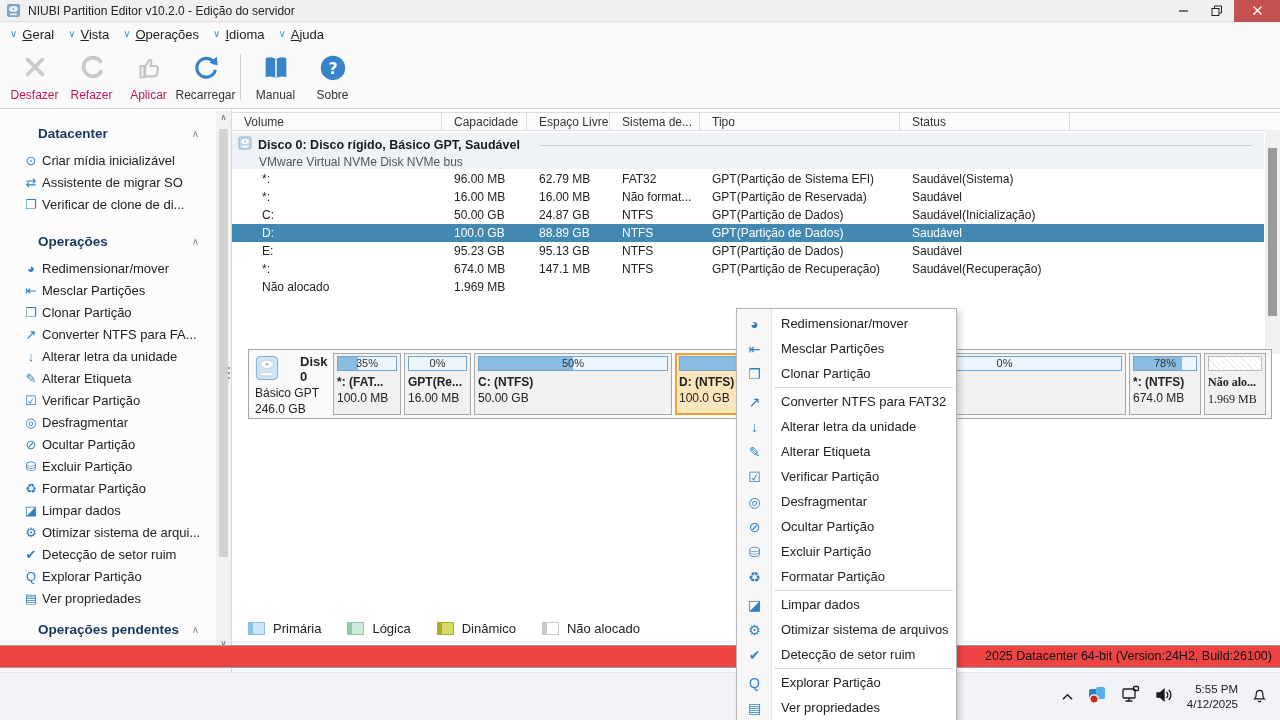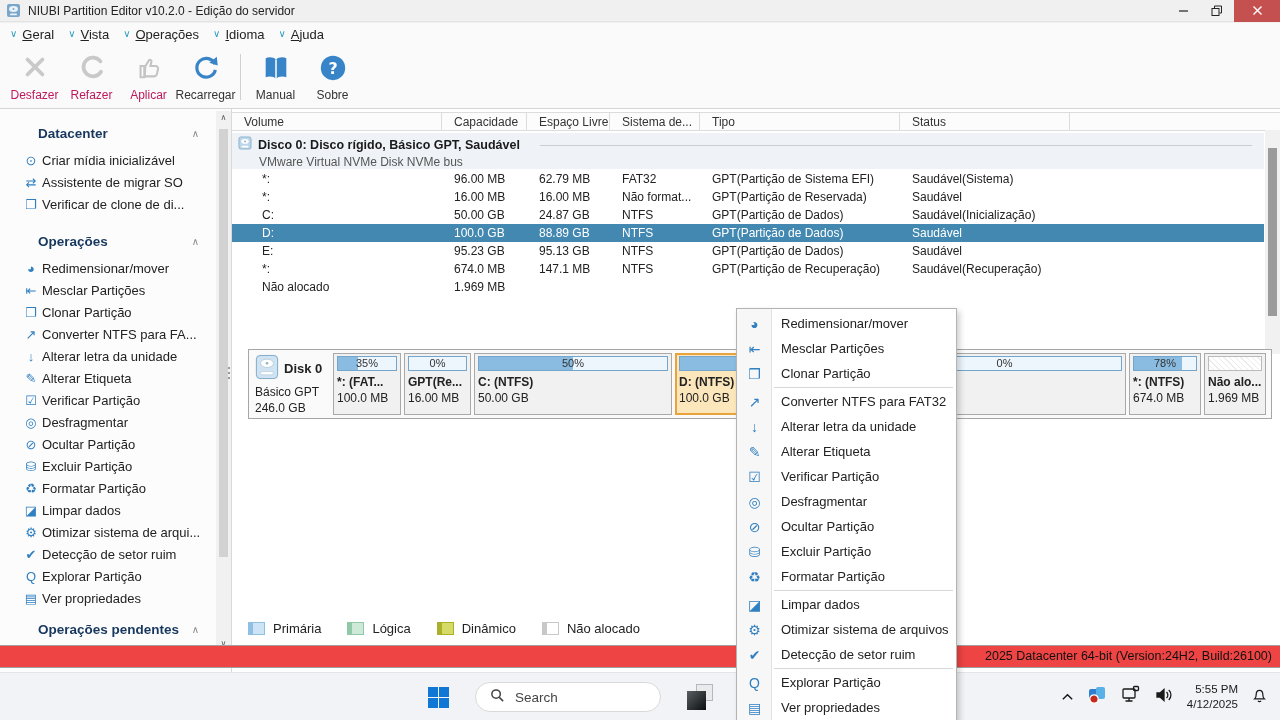--- a/index.html
+++ b/index.html
@@ -59,21 +59,21 @@
   .row { display:grid; grid-template-columns:210px 85px 83px 90px 200px 170px auto; width:1032px; height:18px; align-items:center; font-size:12px; color:#222; }
   .row .c { padding-left:12px; white-space:nowrap; overflow:hidden; }
   .row .c-vol { padding-left:30px; }
   .row.selected { background:#4288b0; color:#fff; }
   .vscroll { position:absolute; right:0; top:21px; width:15px; height:224px; background:#f1f1f1; }
   .vthumb { position:absolute; left:3px; top:18px; width:9px; height:168px; background:#9b9b9b; }
 
   
   .disk-map { position:absolute; left:16px; top:240px; width:1024px; height:70px; background:#fafafa; border:1px solid #a6a6a6; }
   .disk-info { position:absolute; left:6px; top:4px; width:78px; font-size:12px; color:#222; }
-  .di-row1 { display:flex; align-items:center; gap:5px; font-weight:bold; font-size:13px; }
+  .di-row1 { display:flex; align-items:center; gap:21px; font-weight:bold; font-size:13px; }
   .disk-info .di-l { margin-top:2px; }
   .pt-blocks { position:absolute; left:84px; top:3px; height:62px; display:flex; gap:3px; }
   .pt-block { border:1px solid #a9a9a9; background:#f1f1f1; padding:2px 3px 0; overflow:hidden; flex:none; }
   .pt-block.selected { background:#fbe7bb; border:2px solid #e8a33d; padding:1px 2px 0; }
   .pt-bar { position:relative; height:15px; border:1px solid #74a6cd; background:#eef6fd; font-size:11px; text-align:center; line-height:13px; color:#333; }
   .pt-fill { position:absolute; left:0; top:0; bottom:0; background:#8abbe0; }
   .pt-usage { position:relative; }
   .pt-label { font-weight:bold; font-size:12px; margin-top:4px; white-space:nowrap; }
   .pt-size { font-size:12px; margin-top:2px; white-space:nowrap; }
   .pt-block.unalloc .pt-bar { border-color:#bbb; background:repeating-linear-gradient(45deg,#fff,#fff 3px,#ececec 3px,#ececec 4px); }
@@ -506,21 +506,21 @@
 
           <div class="pt-block" style="width: 72px;">
             <div class="pt-bar">
               <div class="pt-fill" style="width: 78%;"></div>
               <span class="pt-usage">78%</span>
             </div>
             <div class="pt-label">*: (NTFS)</div>
             <div class="pt-size">674.0 MB</div>
           </div>
 
-          <div class="pt-block unalloc" style="width: 62px;">
+          <div class="pt-block unalloc" style="width: 62px; font-family: Liberation Serif, serif;">
             <div class="pt-bar">
               
               <span class="pt-usage"></span>
             </div>
             <div class="pt-label">Não alo...</div>
             <div class="pt-size">1.969 MB</div>
           </div>
         </div>
     </div>
 
@@ -547,39 +547,20 @@
         </span>
       </div>
   </div>
 
   <div class="status-strip">
     <span>2025 Datacenter 64-bit (Version:24H2, Build:26100)</span>
   </div>
 </div>
 
 <div class="taskbar">
-  <div class="tb-center">
-    <div class="winlogo">
-        <i></i>
-        <i></i>
-        <i></i>
-        <i></i>
-      </div>
-    <div class="search-pill">
-      <span><svg width="15" height="15" viewBox="0 0 16 16" fill="none" stroke="#444" stroke-width="1.6">
-            <circle cx="6.5" cy="6.5" r="4.5"></circle>
-            <path d="M10 10l4 4"></path>
-          </svg></span>
-      <span>Search</span>
-    </div>
-    <div class="dark-icon">
-        <div class="back"></div>
-        <div class="front"></div>
-      </div>
-  </div>
   <div class="tb-tray">
     <span><svg width="13" height="10" viewBox="0 0 14 10" fill="none" stroke="#1a1a1a" stroke-width="1.6">
           <path d="M2 7.5L7 2.5l5 5"></path>
         </svg></span>
     <span><svg width="21" height="20" viewBox="0 0 21 20">
           <rect x="2" y="4" width="11" height="10" rx="2" fill="#2f7fd0"></rect>
           <rect x="9" y="2" width="9" height="12" rx="2" fill="#58b0e8"></rect>
           <circle cx="7" cy="14" r="4.2" fill="#c42b1c" stroke="#fff" stroke-width="1.2"></circle>
         </svg></span>
     <span><svg width="20" height="20" viewBox="0 0 20 20" fill="none" stroke="#1a1a1a" stroke-width="1.3">

